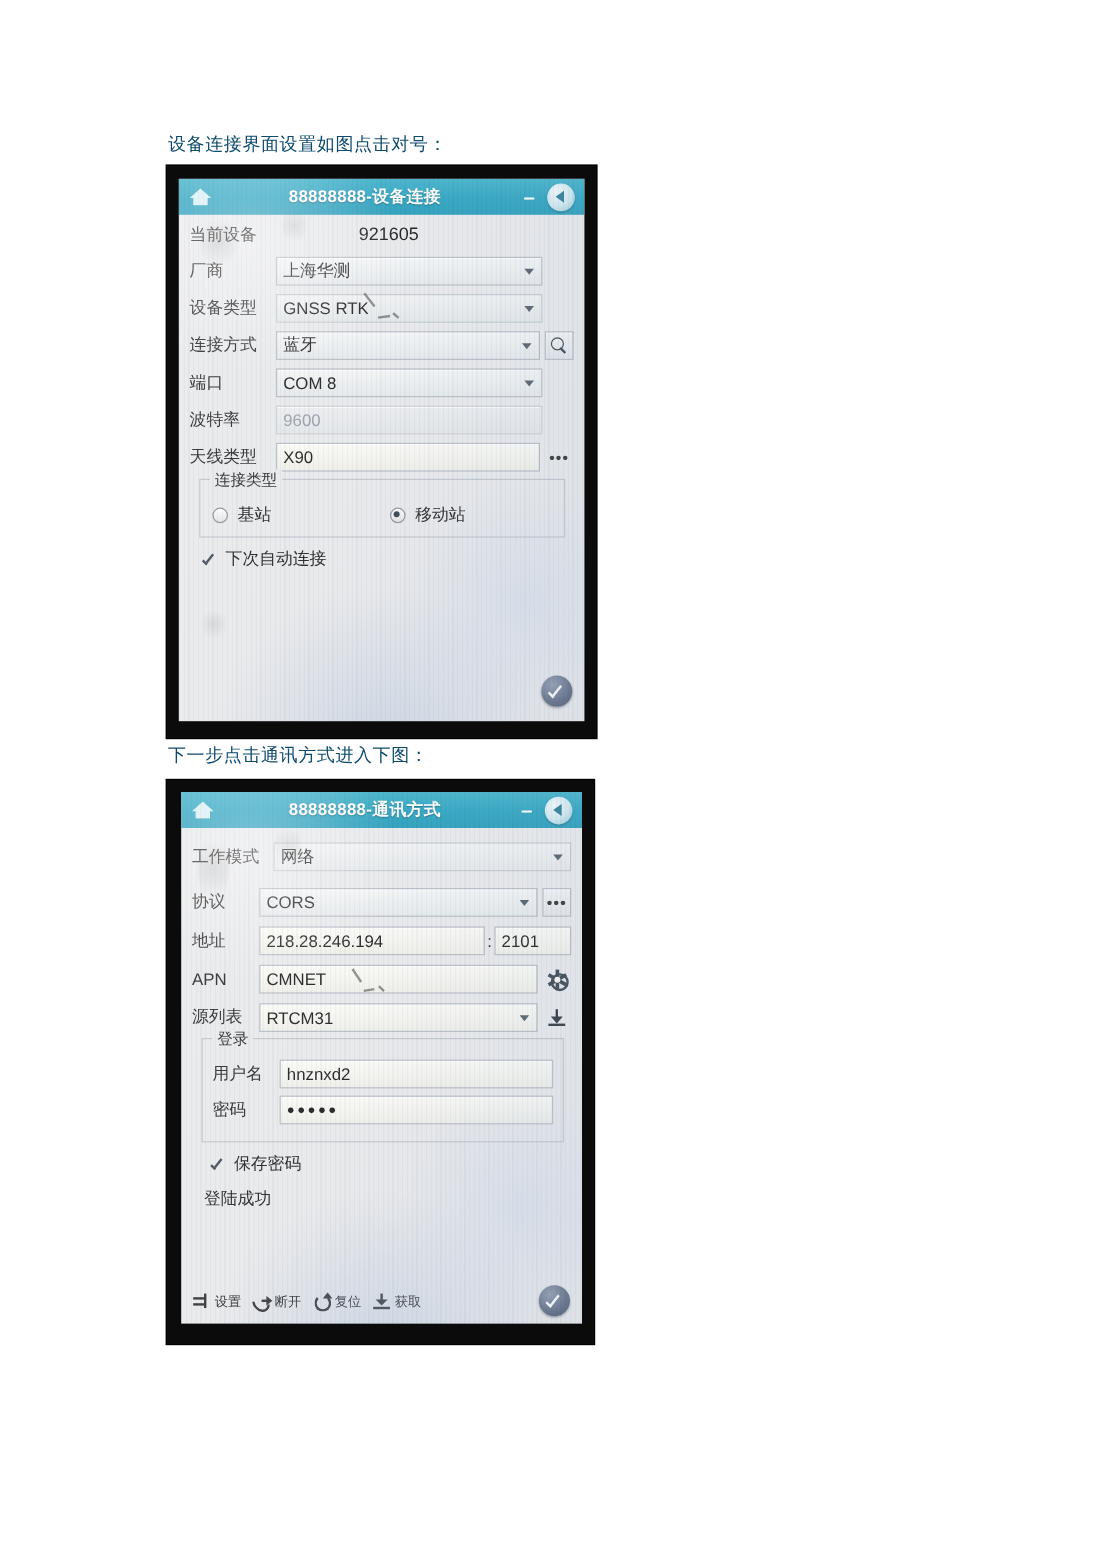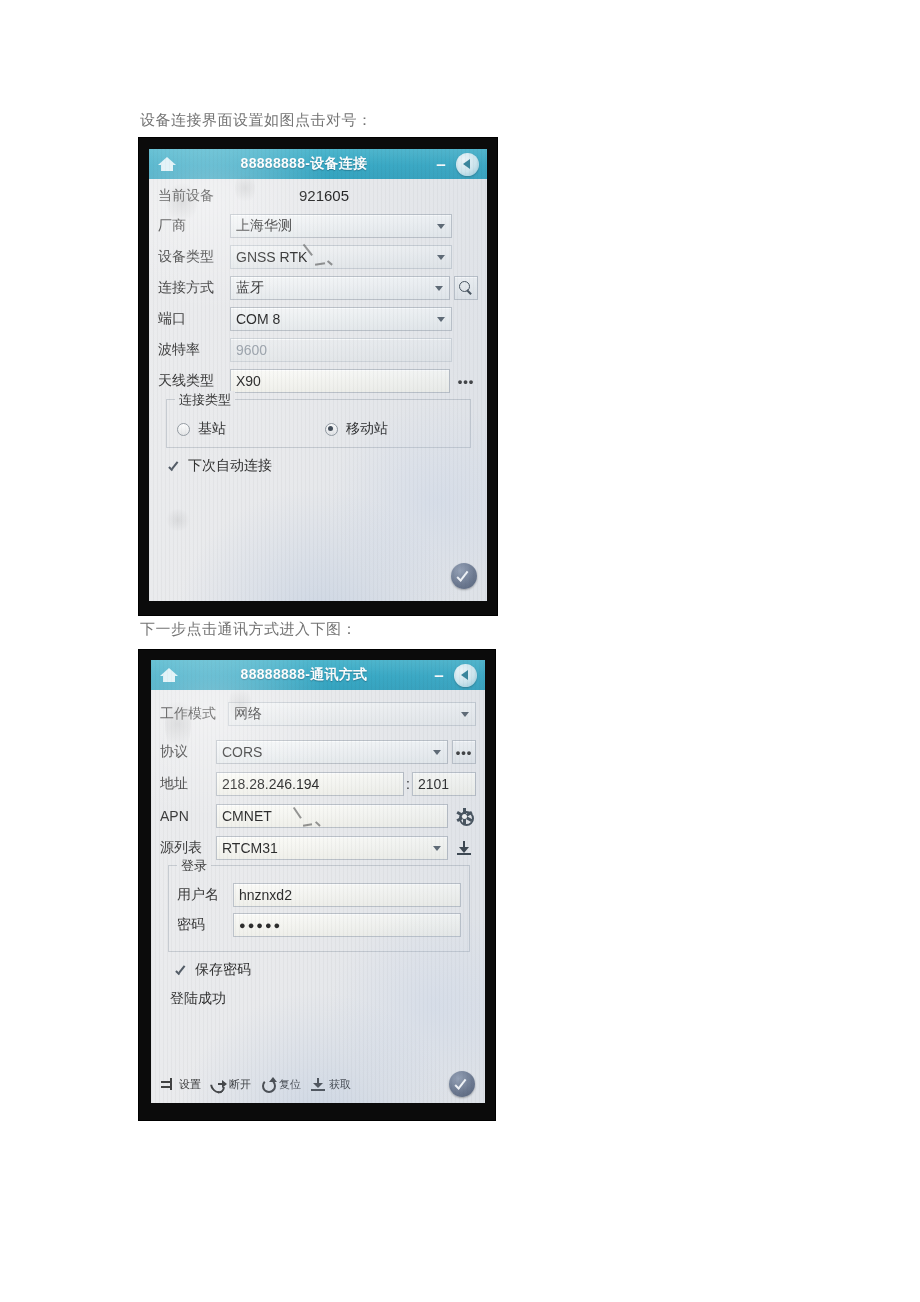--- a/index.html
+++ b/index.html
@@ -7,21 +7,21 @@
     width:920px;height:1302px;background:#ffffff;
     font-family:"Liberation Serif","DejaVu Serif",serif;
     position:relative;overflow:hidden;
   }
   .page{position:absolute;left:0;top:0;width:920px;height:1302px;}
 
   
   .doc-text{
     position:absolute;
     font-family:"Liberation Serif","DejaVu Serif",serif;
-    font-size:15px;color:#737373;letter-spacing:.5px;white-space:nowrap;
+    font-size:15px;color:#0c4a6e;letter-spacing:.5px;white-space:nowrap;
   }
 
   
   .device{
     position:absolute;
     background:#0b0b0b;
     box-shadow:0 0 0 1px #000;
     overflow:hidden;
   }
   .device .screen{

